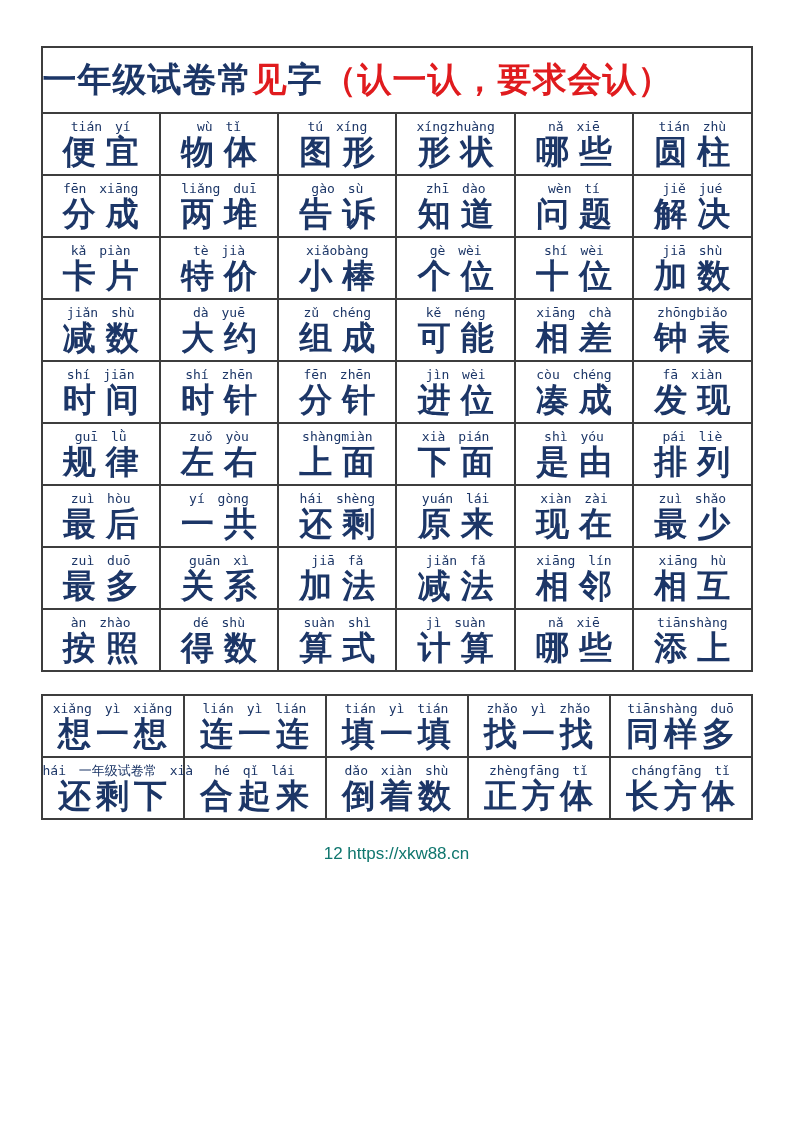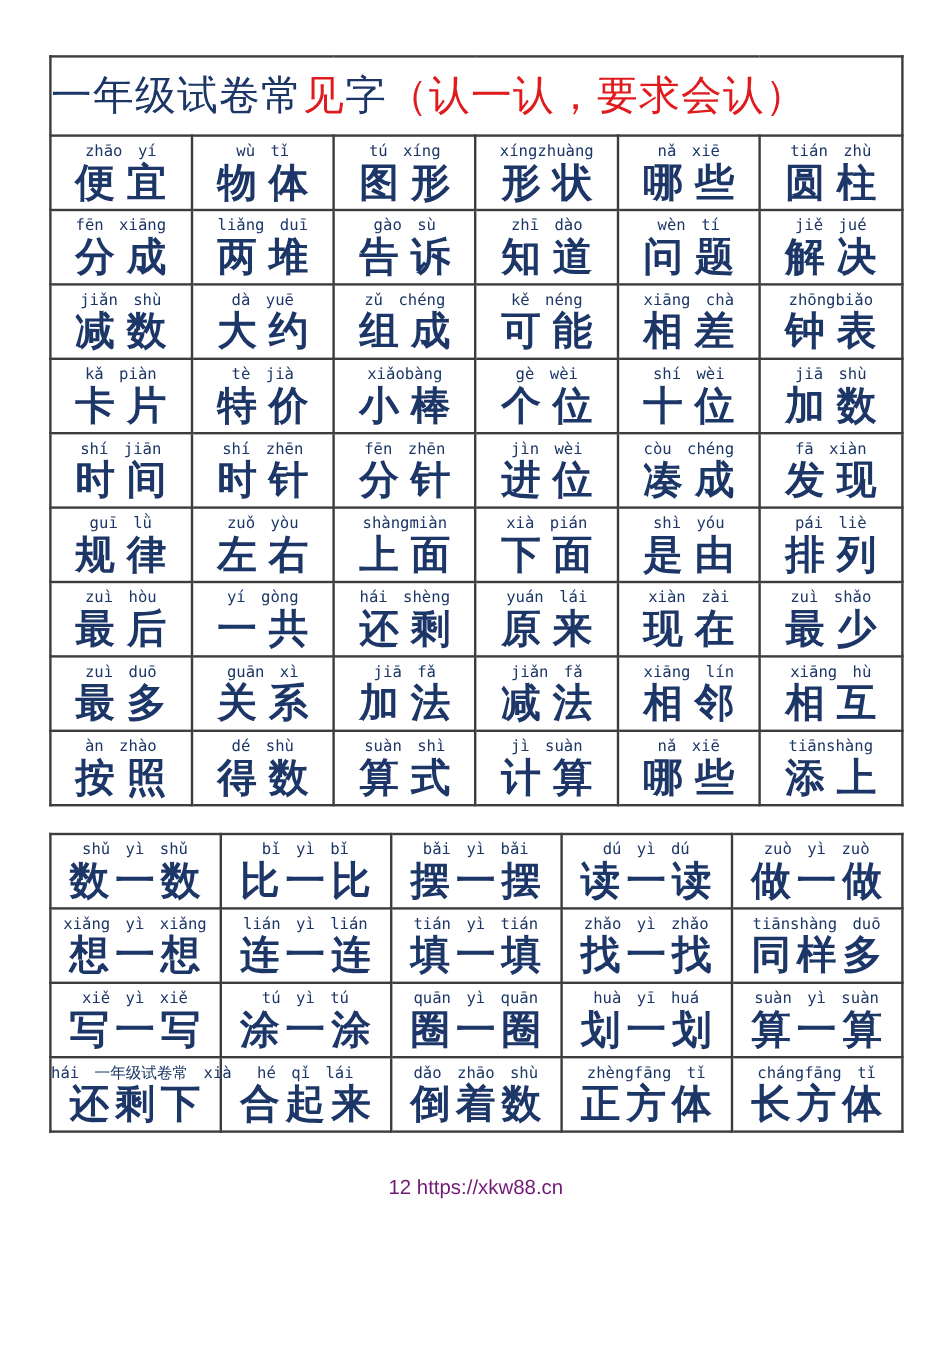--- a/index.html
+++ b/index.html
@@ -25,21 +25,21 @@
     border: 2px solid #3d3d3d;
     padding: 0;
   }
 
   th.title-cell {
     height: 64px;
     text-align: left;
     vertical-align: middle;
     padding-left: 10px;
     font-size: 34px;
-    font-weight: normal;
+    font-weight: bold;
     letter-spacing: 1px;
     white-space: nowrap;
   }
   .t-navy { color: #1c3667; }
   .t-red  { color: #e01b1e; }
 
   td.word-cell {
     height: 60px;
     text-align: center;
     vertical-align: middle;
@@ -56,43 +56,43 @@
     font-size: 33px;
     font-weight: bold;
     color: #1c3667;
     line-height: 36px;
     white-space: nowrap;
   }
   #table1 .word { letter-spacing: 10px; margin-right: -10px; }
   #table2 .word { letter-spacing: 5px;  margin-right: -5px; }
 
   .footer {
-    margin-top: 36px;
+    margin-top: 24px;
     text-align: center;
-    color: #701a75;
+    color: #0f766e;
     font-size: 17px;
   }
 </style>
 </head>
 <body>
 
 <div class="page">
 
   <table class="word-table" id="table1">
     <thead>
       <tr>
         <th class="title-cell" colspan="6">
           <span class="t-navy">一年级试卷常</span><span class="t-red">见</span><span class="t-navy">字</span><span class="t-red">（认一认，要求会认）</span>
         </th>
       </tr>
     </thead>
     <tbody id="t1-body">
         <tr>
           <td class="word-cell">
-            <div class="pinyin">zhāo yí</div>
+            <div class="pinyin">tián yí</div>
             <div class="word">便宜</div>
           </td>
           <td class="word-cell">
             <div class="pinyin">wù tǐ</div>
             <div class="word">物体</div>
           </td>
           <td class="word-cell">
             <div class="pinyin">tú xíng</div>
             <div class="word">图形</div>
           </td>
@@ -130,20 +130,46 @@
             <div class="pinyin">wèn tí</div>
             <div class="word">问题</div>
           </td>
           <td class="word-cell">
             <div class="pinyin">jiě jué</div>
             <div class="word">解决</div>
           </td>
         </tr>
         <tr>
           <td class="word-cell">
+            <div class="pinyin">kǎ piàn</div>
+            <div class="word">卡片</div>
+          </td>
+          <td class="word-cell">
+            <div class="pinyin">tè jià</div>
+            <div class="word">特价</div>
+          </td>
+          <td class="word-cell">
+            <div class="pinyin">xiǎobàng</div>
+            <div class="word">小棒</div>
+          </td>
+          <td class="word-cell">
+            <div class="pinyin">gè wèi</div>
+            <div class="word">个位</div>
+          </td>
+          <td class="word-cell">
+            <div class="pinyin">shí wèi</div>
+            <div class="word">十位</div>
+          </td>
+          <td class="word-cell">
+            <div class="pinyin">jiā shù</div>
+            <div class="word">加数</div>
+          </td>
+        </tr>
+        <tr>
+          <td class="word-cell">
             <div class="pinyin">jiǎn shù</div>
             <div class="word">减数</div>
           </td>
           <td class="word-cell">
             <div class="pinyin">dà yuē</div>
             <div class="word">大约</div>
           </td>
           <td class="word-cell">
             <div class="pinyin">zǔ chéng</div>
             <div class="word">组成</div>
@@ -156,46 +182,20 @@
             <div class="pinyin">xiāng chà</div>
             <div class="word">相差</div>
           </td>
           <td class="word-cell">
             <div class="pinyin">zhōngbiǎo</div>
             <div class="word">钟表</div>
           </td>
         </tr>
         <tr>
           <td class="word-cell">
-            <div class="pinyin">kǎ piàn</div>
-            <div class="word">卡片</div>
-          </td>
-          <td class="word-cell">
-            <div class="pinyin">tè jià</div>
-            <div class="word">特价</div>
-          </td>
-          <td class="word-cell">
-            <div class="pinyin">xiǎobàng</div>
-            <div class="word">小棒</div>
-          </td>
-          <td class="word-cell">
-            <div class="pinyin">gè wèi</div>
-            <div class="word">个位</div>
-          </td>
-          <td class="word-cell">
-            <div class="pinyin">shí wèi</div>
-            <div class="word">十位</div>
-          </td>
-          <td class="word-cell">
-            <div class="pinyin">jiā shù</div>
-            <div class="word">加数</div>
-          </td>
-        </tr>
-        <tr>
-          <td class="word-cell">
             <div class="pinyin">shí jiān</div>
             <div class="word">时间</div>
           </td>
           <td class="word-cell">
             <div class="pinyin">shí zhēn</div>
             <div class="word">时针</div>
           </td>
           <td class="word-cell">
             <div class="pinyin">fēn zhēn</div>
             <div class="word">分针</div>
@@ -317,42 +317,20 @@
             <div class="word">添上</div>
           </td>
         </tr>
       </tbody>
   </table>
 
   <table class="word-table" id="table2">
     <tbody id="t2-body">
         <tr>
           <td class="word-cell">
-            <div class="pinyin">shǔ yì shǔ</div>
-            <div class="word">数一数</div>
-          </td>
-          <td class="word-cell">
-            <div class="pinyin">bǐ yì bǐ</div>
-            <div class="word">比一比</div>
-          </td>
-          <td class="word-cell">
-            <div class="pinyin">bǎi yì bǎi</div>
-            <div class="word">摆一摆</div>
-          </td>
-          <td class="word-cell">
-            <div class="pinyin">dú yì dú</div>
-            <div class="word">读一读</div>
-          </td>
-          <td class="word-cell">
-            <div class="pinyin">zuò yì zuò</div>
-            <div class="word">做一做</div>
-          </td>
-        </tr>
-        <tr>
-          <td class="word-cell">
             <div class="pinyin">xiǎng yì xiǎng</div>
             <div class="word">想一想</div>
           </td>
           <td class="word-cell">
             <div class="pinyin">lián yì lián</div>
             <div class="word">连一连</div>
           </td>
           <td class="word-cell">
             <div class="pinyin">tián yì tián</div>
             <div class="word">填一填</div>
@@ -361,51 +339,29 @@
             <div class="pinyin">zhǎo yì zhǎo</div>
             <div class="word">找一找</div>
           </td>
           <td class="word-cell">
             <div class="pinyin">tiānshàng duō</div>
             <div class="word">同样多</div>
           </td>
         </tr>
         <tr>
           <td class="word-cell">
-            <div class="pinyin">xiě yì xiě</div>
-            <div class="word">写一写</div>
-          </td>
-          <td class="word-cell">
-            <div class="pinyin">tú yì tú</div>
-            <div class="word">涂一涂</div>
-          </td>
-          <td class="word-cell">
-            <div class="pinyin">quān yì quān</div>
-            <div class="word">圈一圈</div>
-          </td>
-          <td class="word-cell">
-            <div class="pinyin">huà yī huá</div>
-            <div class="word">划一划</div>
-          </td>
-          <td class="word-cell">
-            <div class="pinyin">suàn yì suàn</div>
-            <div class="word">算一算</div>
-          </td>
-        </tr>
-        <tr>
-          <td class="word-cell">
             <div class="pinyin">hái 一年级试卷常 xià</div>
             <div class="word">还剩下</div>
           </td>
           <td class="word-cell">
             <div class="pinyin">hé qǐ lái</div>
             <div class="word">合起来</div>
           </td>
           <td class="word-cell">
-            <div class="pinyin">dǎo zhāo shù</div>
+            <div class="pinyin">dǎo xiàn shù</div>
             <div class="word">倒着数</div>
           </td>
           <td class="word-cell">
             <div class="pinyin">zhèngfāng tǐ</div>
             <div class="word">正方体</div>
           </td>
           <td class="word-cell">
             <div class="pinyin">chángfāng tǐ</div>
             <div class="word">长方体</div>
           </td>

